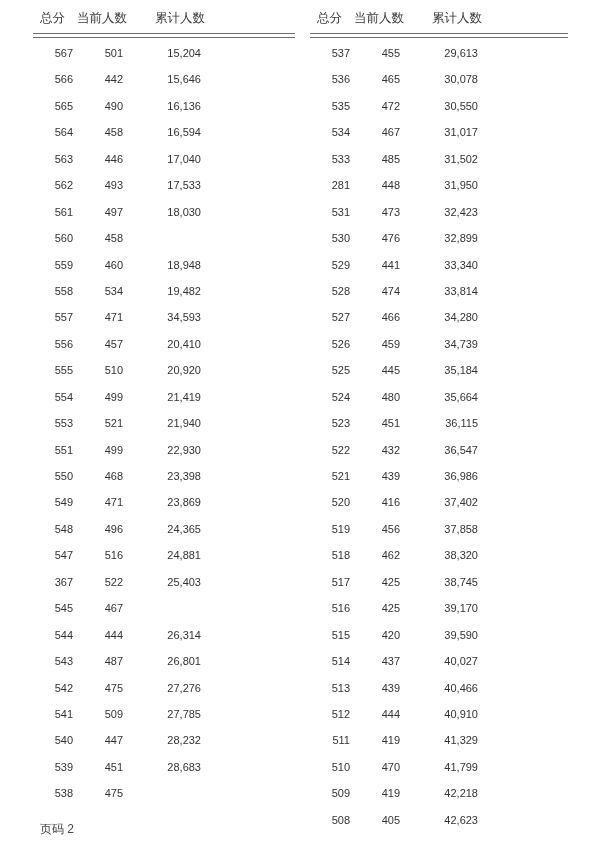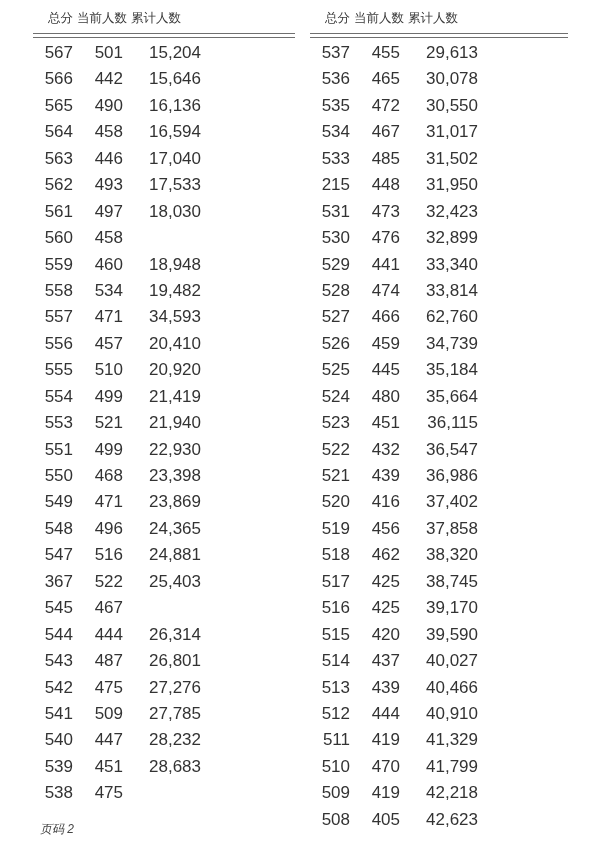--- a/index.html
+++ b/index.html
@@ -23,48 +23,47 @@
   .table-right { left: 310px; width: 258px; }
 
   .header-row {
     display: grid;
     grid-template-columns: 40px 50px 78px;
     height: 20px;
     line-height: 20px;
     font-size: 12.5px;
     color: #3a3a3a;
   }
-  .header-row .h1 { padding-left: 7px; text-align: right; }
+  .header-row .h1 { padding-left: 7px; }
   .header-row .h2 { padding-left: 4px; }
-  .header-row .h3 { padding-left: 8px; }
+  .header-row .h3 { padding-left: 8px; margin-left: 24px; }
   .header-row span { white-space: nowrap; }
 
   .double-rule {
     height: 3px;
     border-top: 1.4px solid #6f6f6f;
     border-bottom: 1.4px solid #6f6f6f;
     margin-top: 5px;
   }
 
   .rows { margin-top: 2px; }
   .row {
     display: grid;
     grid-template-columns: 40px 50px 78px;
     height: 26.45px;
     line-height: 26.45px;
-    font-size: 17px;
+    font-size: 11px;
   }
   .row .cell { text-align: right; white-space: nowrap; }
 
   .page-footer {
     position: absolute;
     left: 40px;
     top: 821px;
     font-size: 12px;
-    font-style: italic;
     color: #444444;
   }
 </style>
 </head>
 <body>
 
 <div class="score-table table-left">
   <div class="header-row">
     <span class="h1">总分</span>
     <span class="h2">当前人数</span>
@@ -246,21 +245,21 @@
       <span class="cell">534</span>
       <span class="cell">467</span>
       <span class="cell">31,017</span>
     </div>
       <div class="row">
       <span class="cell">533</span>
       <span class="cell">485</span>
       <span class="cell">31,502</span>
     </div>
       <div class="row">
-      <span class="cell">215</span>
+      <span class="cell">281</span>
       <span class="cell">448</span>
       <span class="cell">31,950</span>
     </div>
       <div class="row">
       <span class="cell">531</span>
       <span class="cell">473</span>
       <span class="cell">32,423</span>
     </div>
       <div class="row">
       <span class="cell">530</span>
@@ -273,21 +272,21 @@
       <span class="cell">33,340</span>
     </div>
       <div class="row">
       <span class="cell">528</span>
       <span class="cell">474</span>
       <span class="cell">33,814</span>
     </div>
       <div class="row">
       <span class="cell">527</span>
       <span class="cell">466</span>
-      <span class="cell">62,760</span>
+      <span class="cell">34,280</span>
     </div>
       <div class="row">
       <span class="cell">526</span>
       <span class="cell">459</span>
       <span class="cell">34,739</span>
     </div>
       <div class="row">
       <span class="cell">525</span>
       <span class="cell">445</span>
       <span class="cell">35,184</span>

